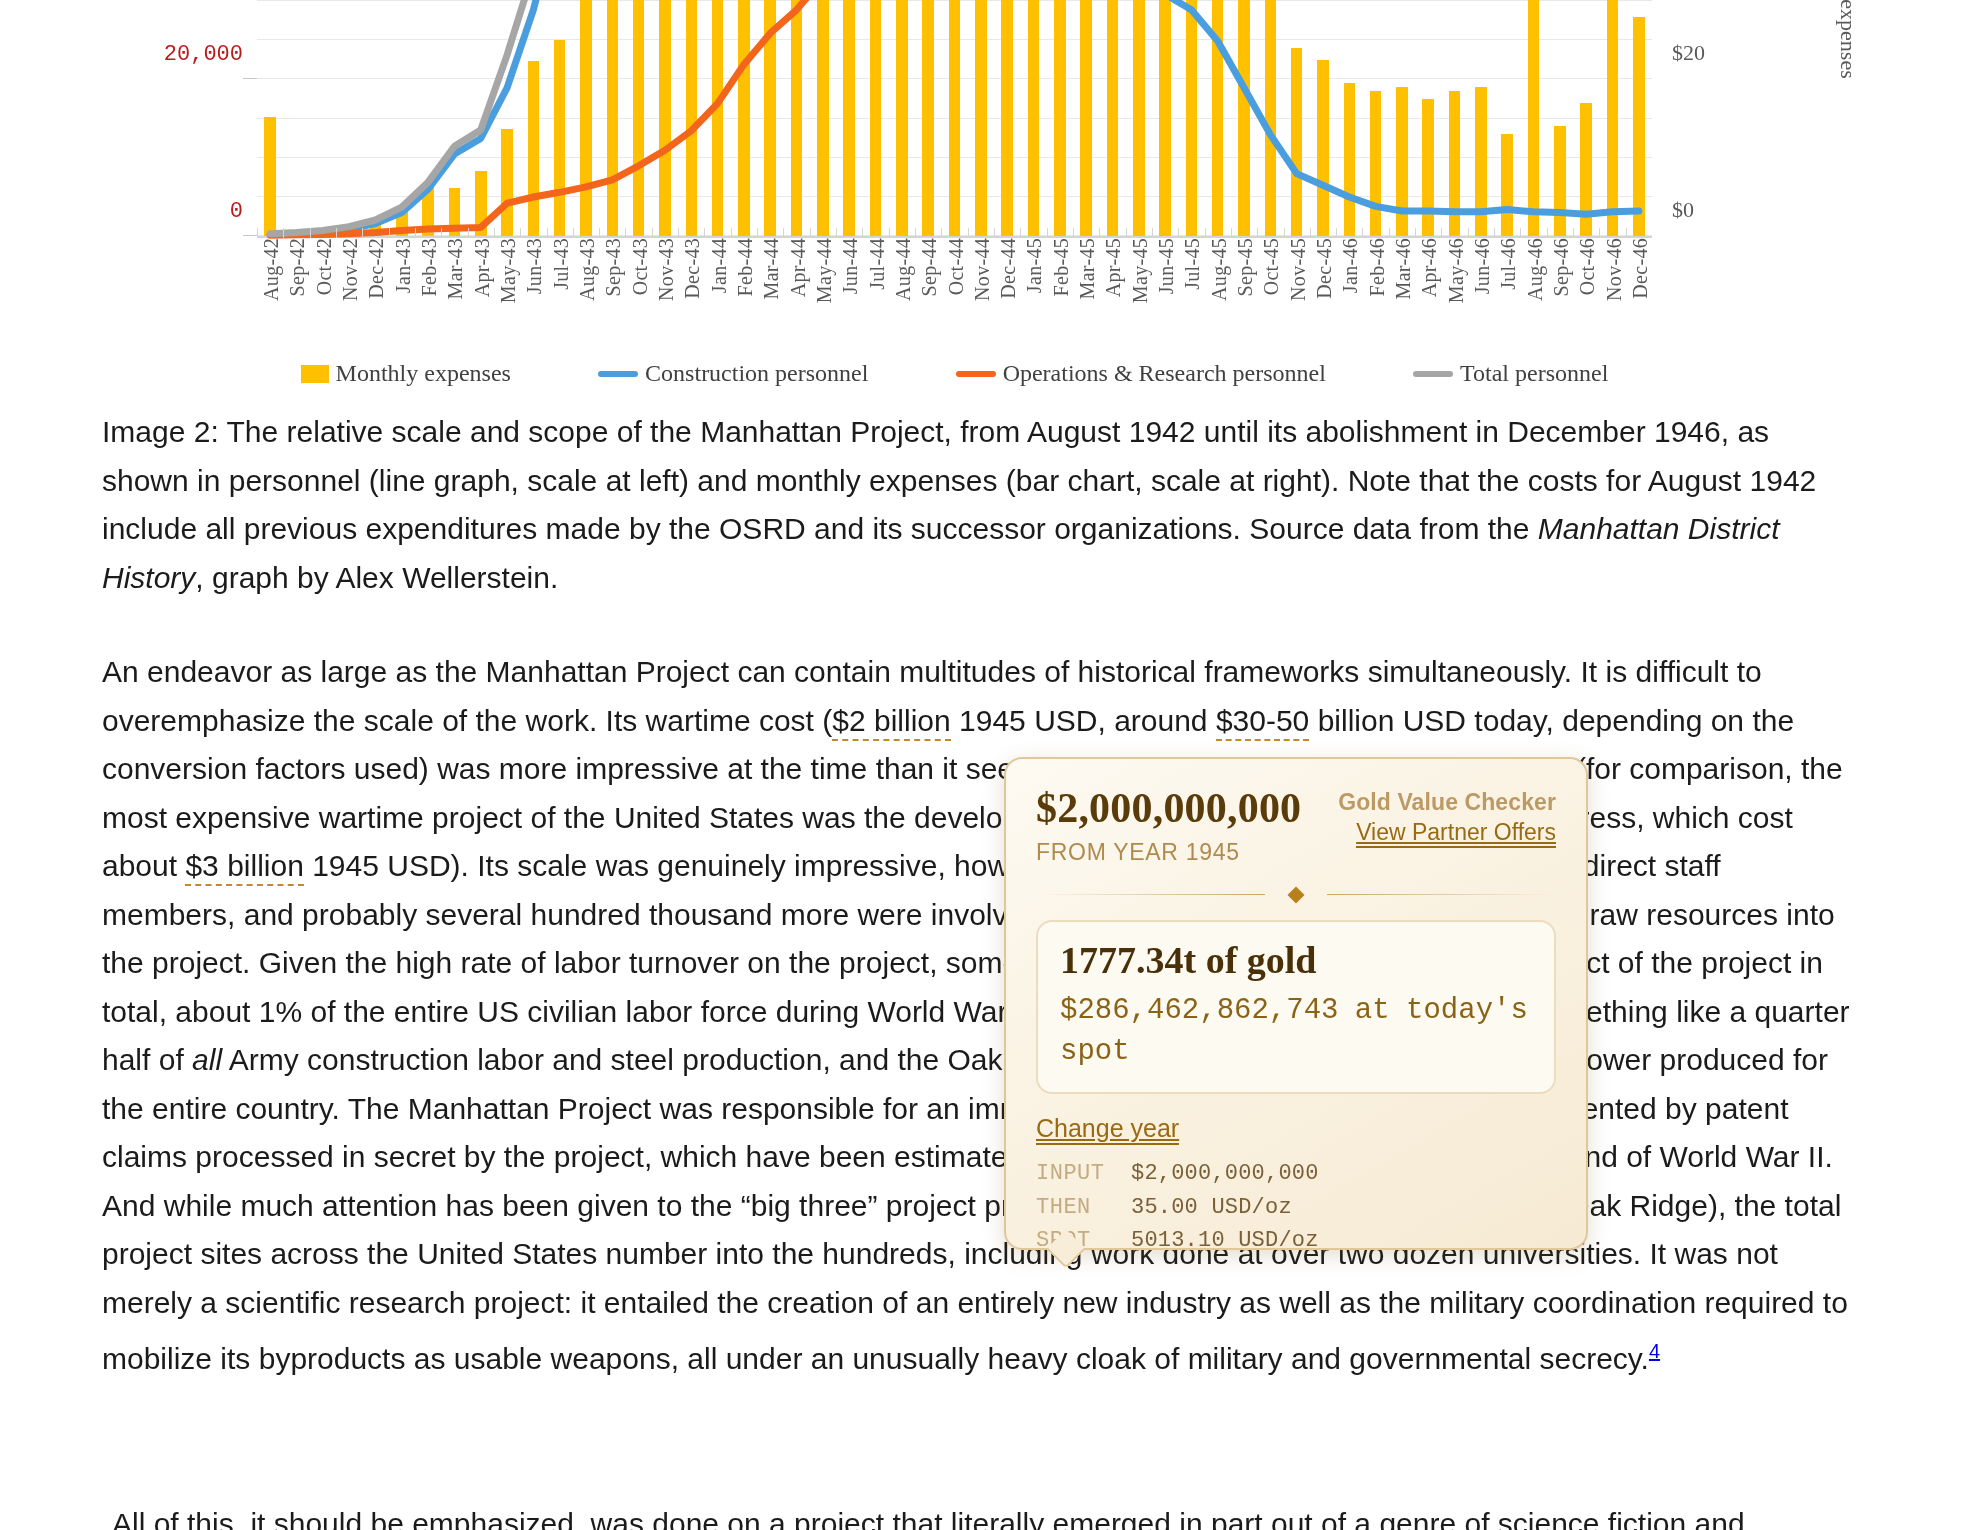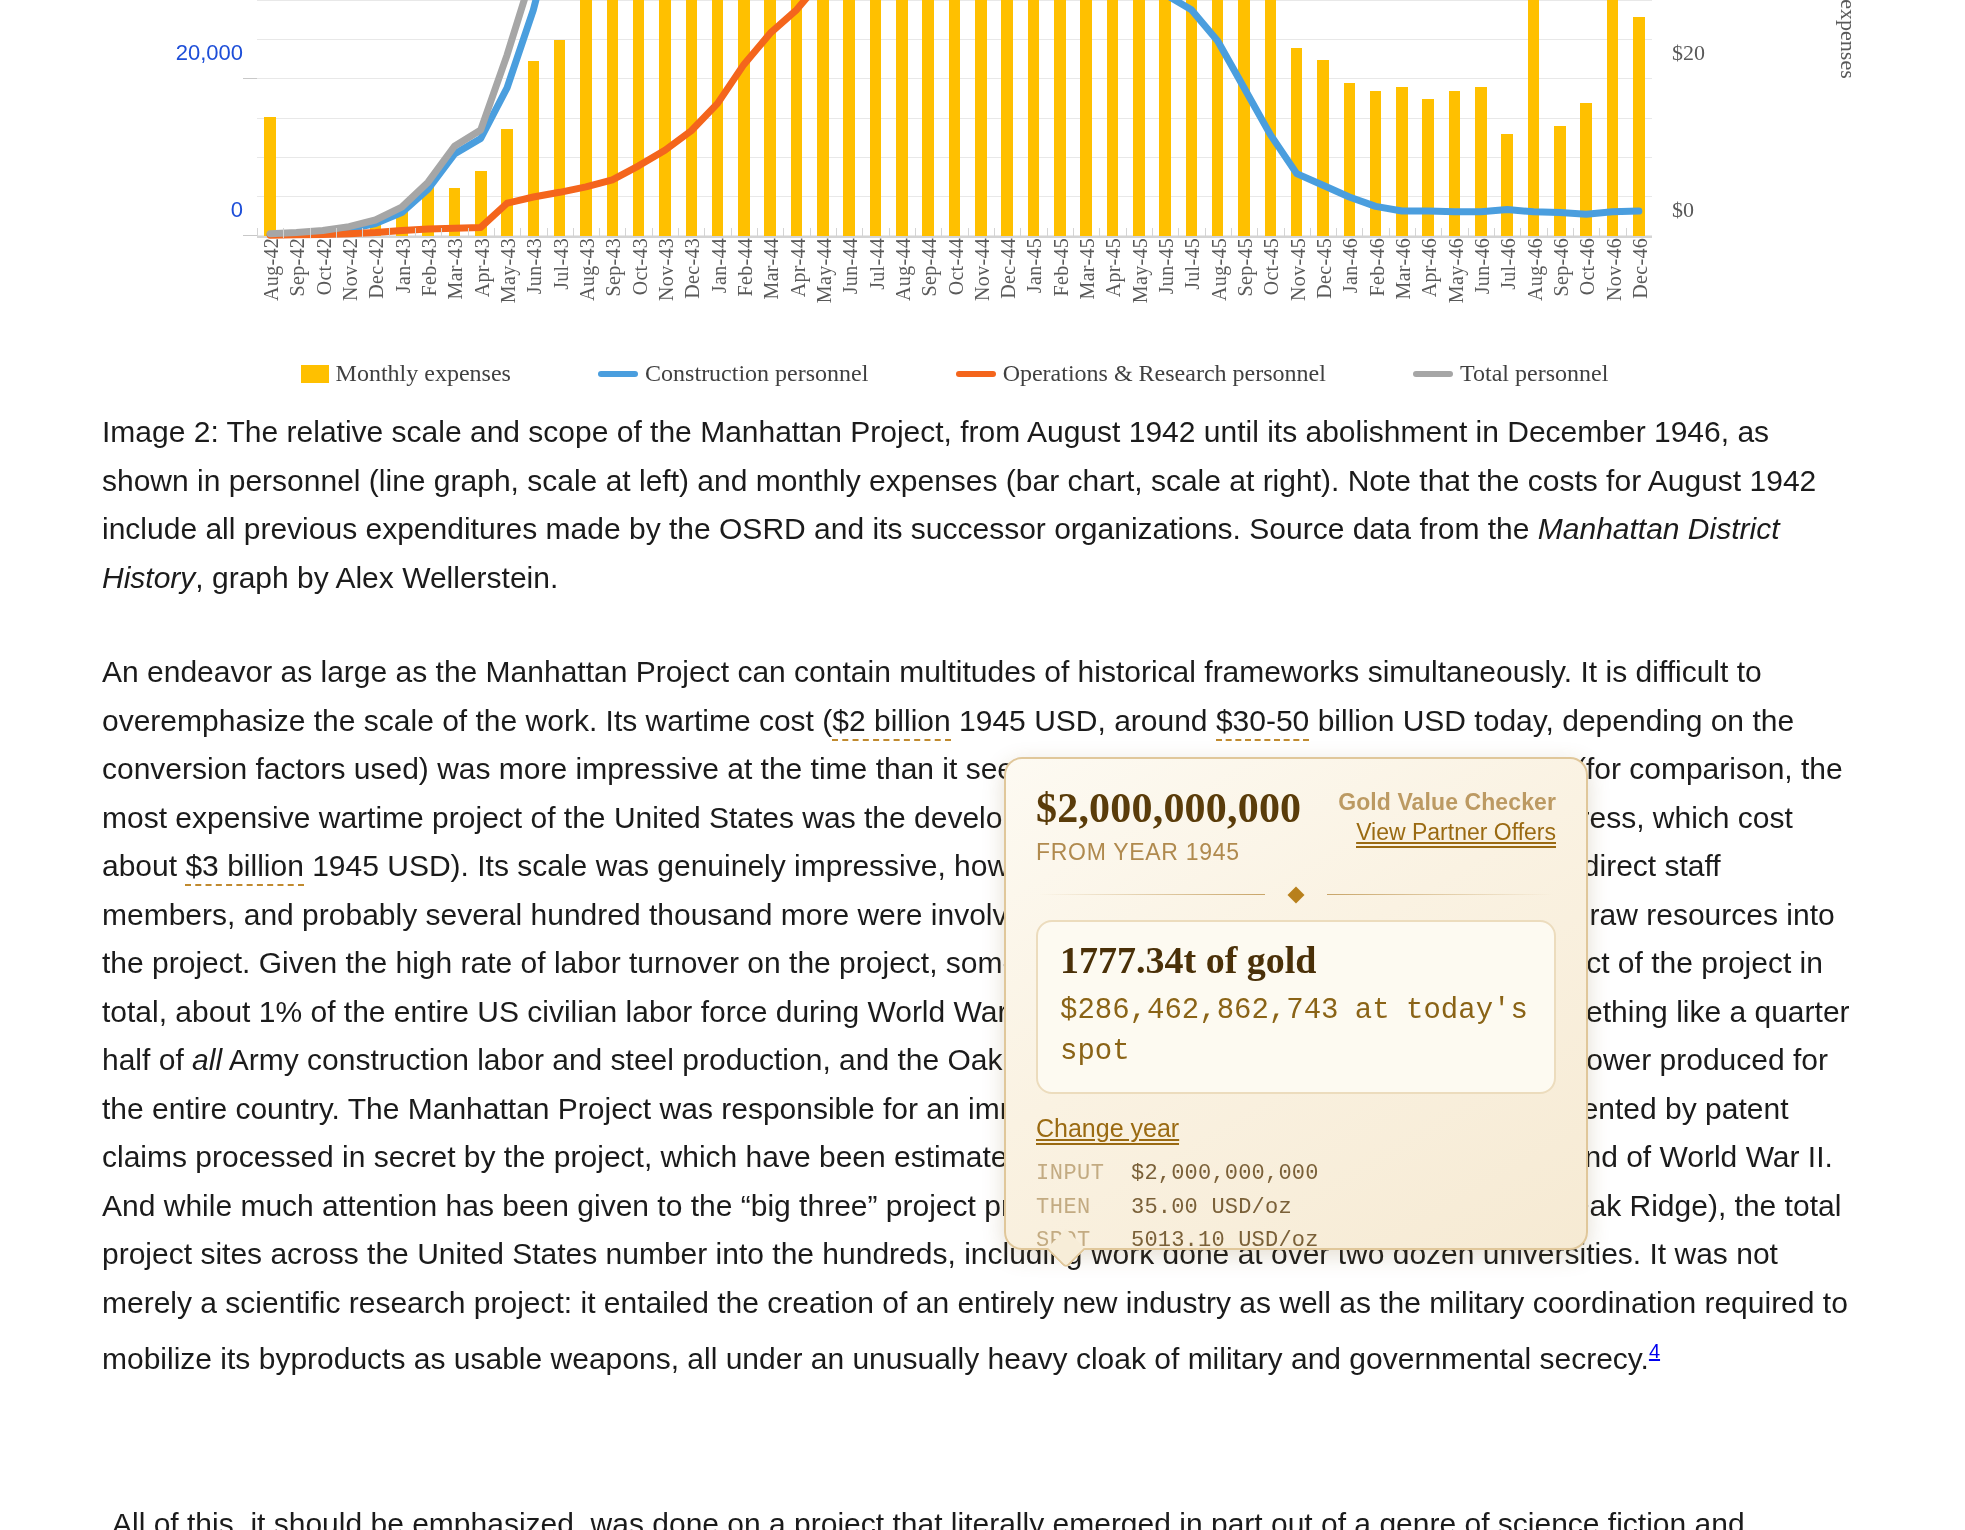--- a/index.html
+++ b/index.html
@@ -19,22 +19,22 @@
     width:1745px; height:600px;
   }
   .chart-plot {
     position:absolute; left:145px; top:0; right:205px; bottom:130px;
     border-bottom:2px solid #d4d4d4;
   }
   .gridline { position:absolute; left:0; right:0; height:1px; background:#e8e8e8; }
   .ytick-left {
     position:absolute; right:calc(100% + 14px);
     transform:translateY(-50%);
-    font-family:Liberation Sans, sans-serif;
-    font-size:22px; color:#1d4ed8; white-space:nowrap;text-align:center;
+    font-family:Liberation Mono, monospace;
+    font-size:22px; color:#b91c1c; white-space:nowrap;text-align:center;
   }
   .ytick-right {
     position:absolute; left:calc(100% + 20px);
     transform:translateY(-50%);
     font-family:"Liberation Serif", serif;
     font-size:22px; color:#595959; white-space:nowrap;
   }
   .tickmark { position:absolute; width:14px; height:1px; background:#c8c8c8; }
   .bars-layer, .lines-layer { position:absolute; inset:0; }
   .bar {

